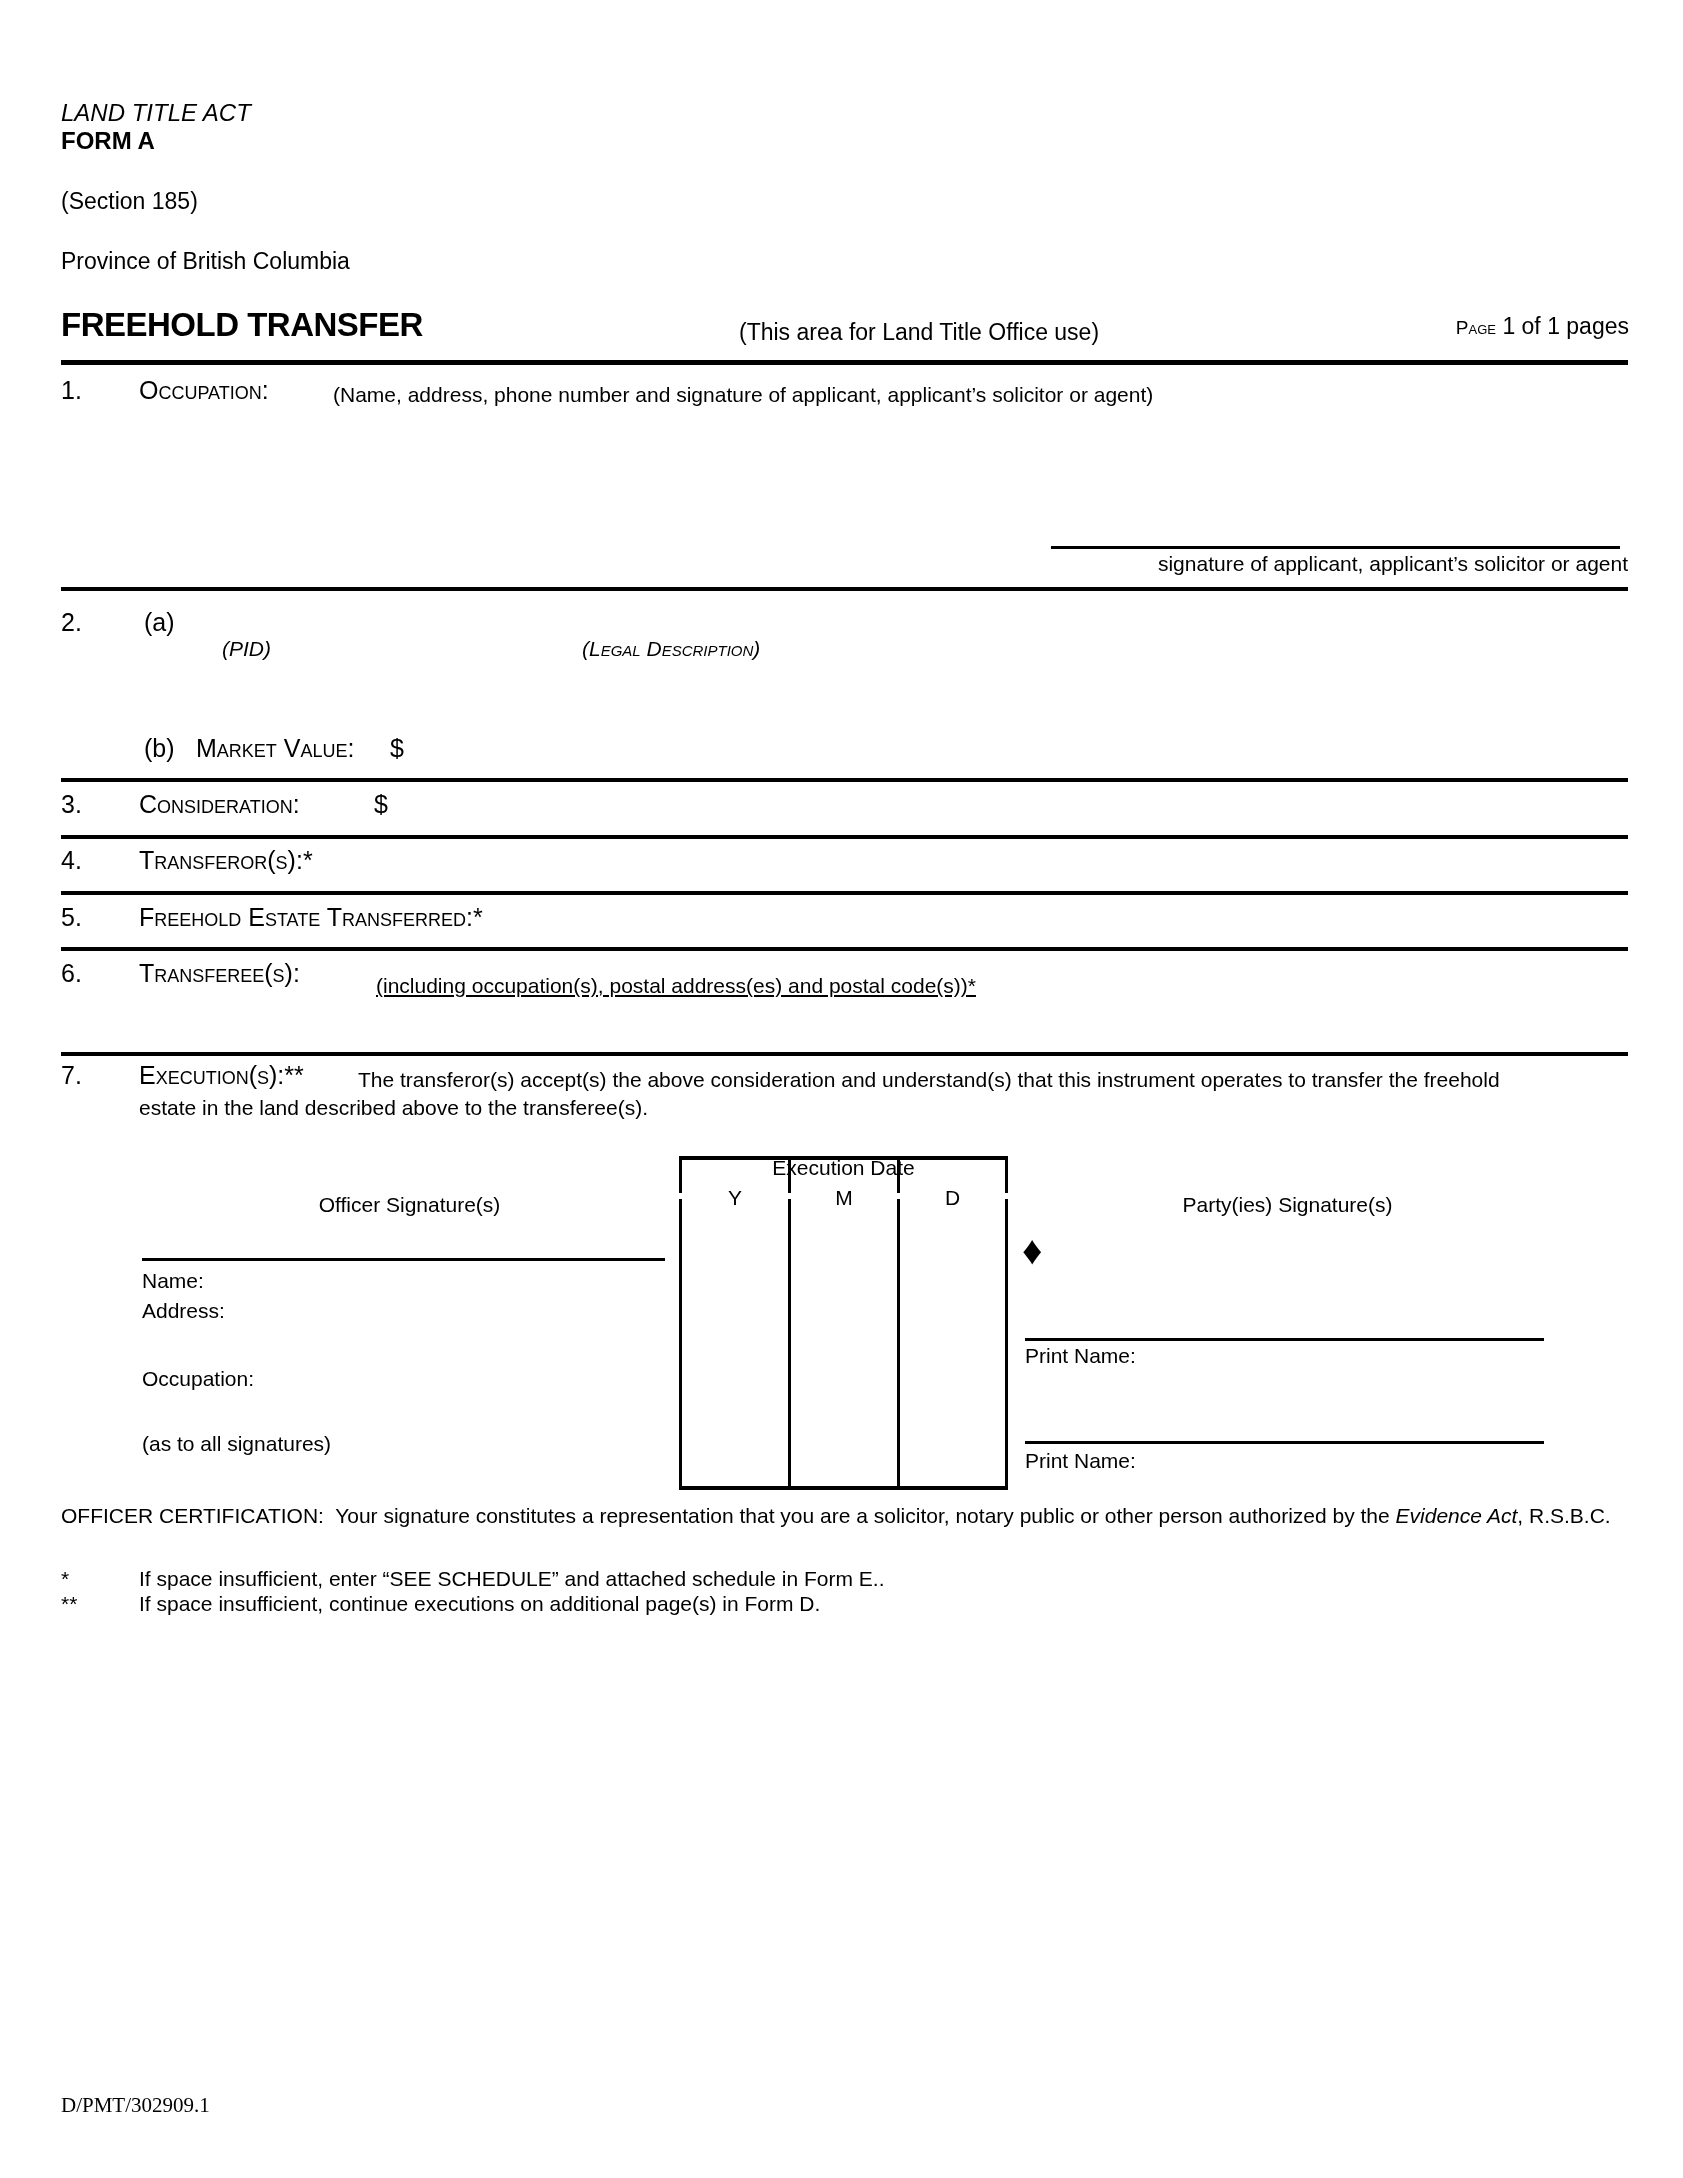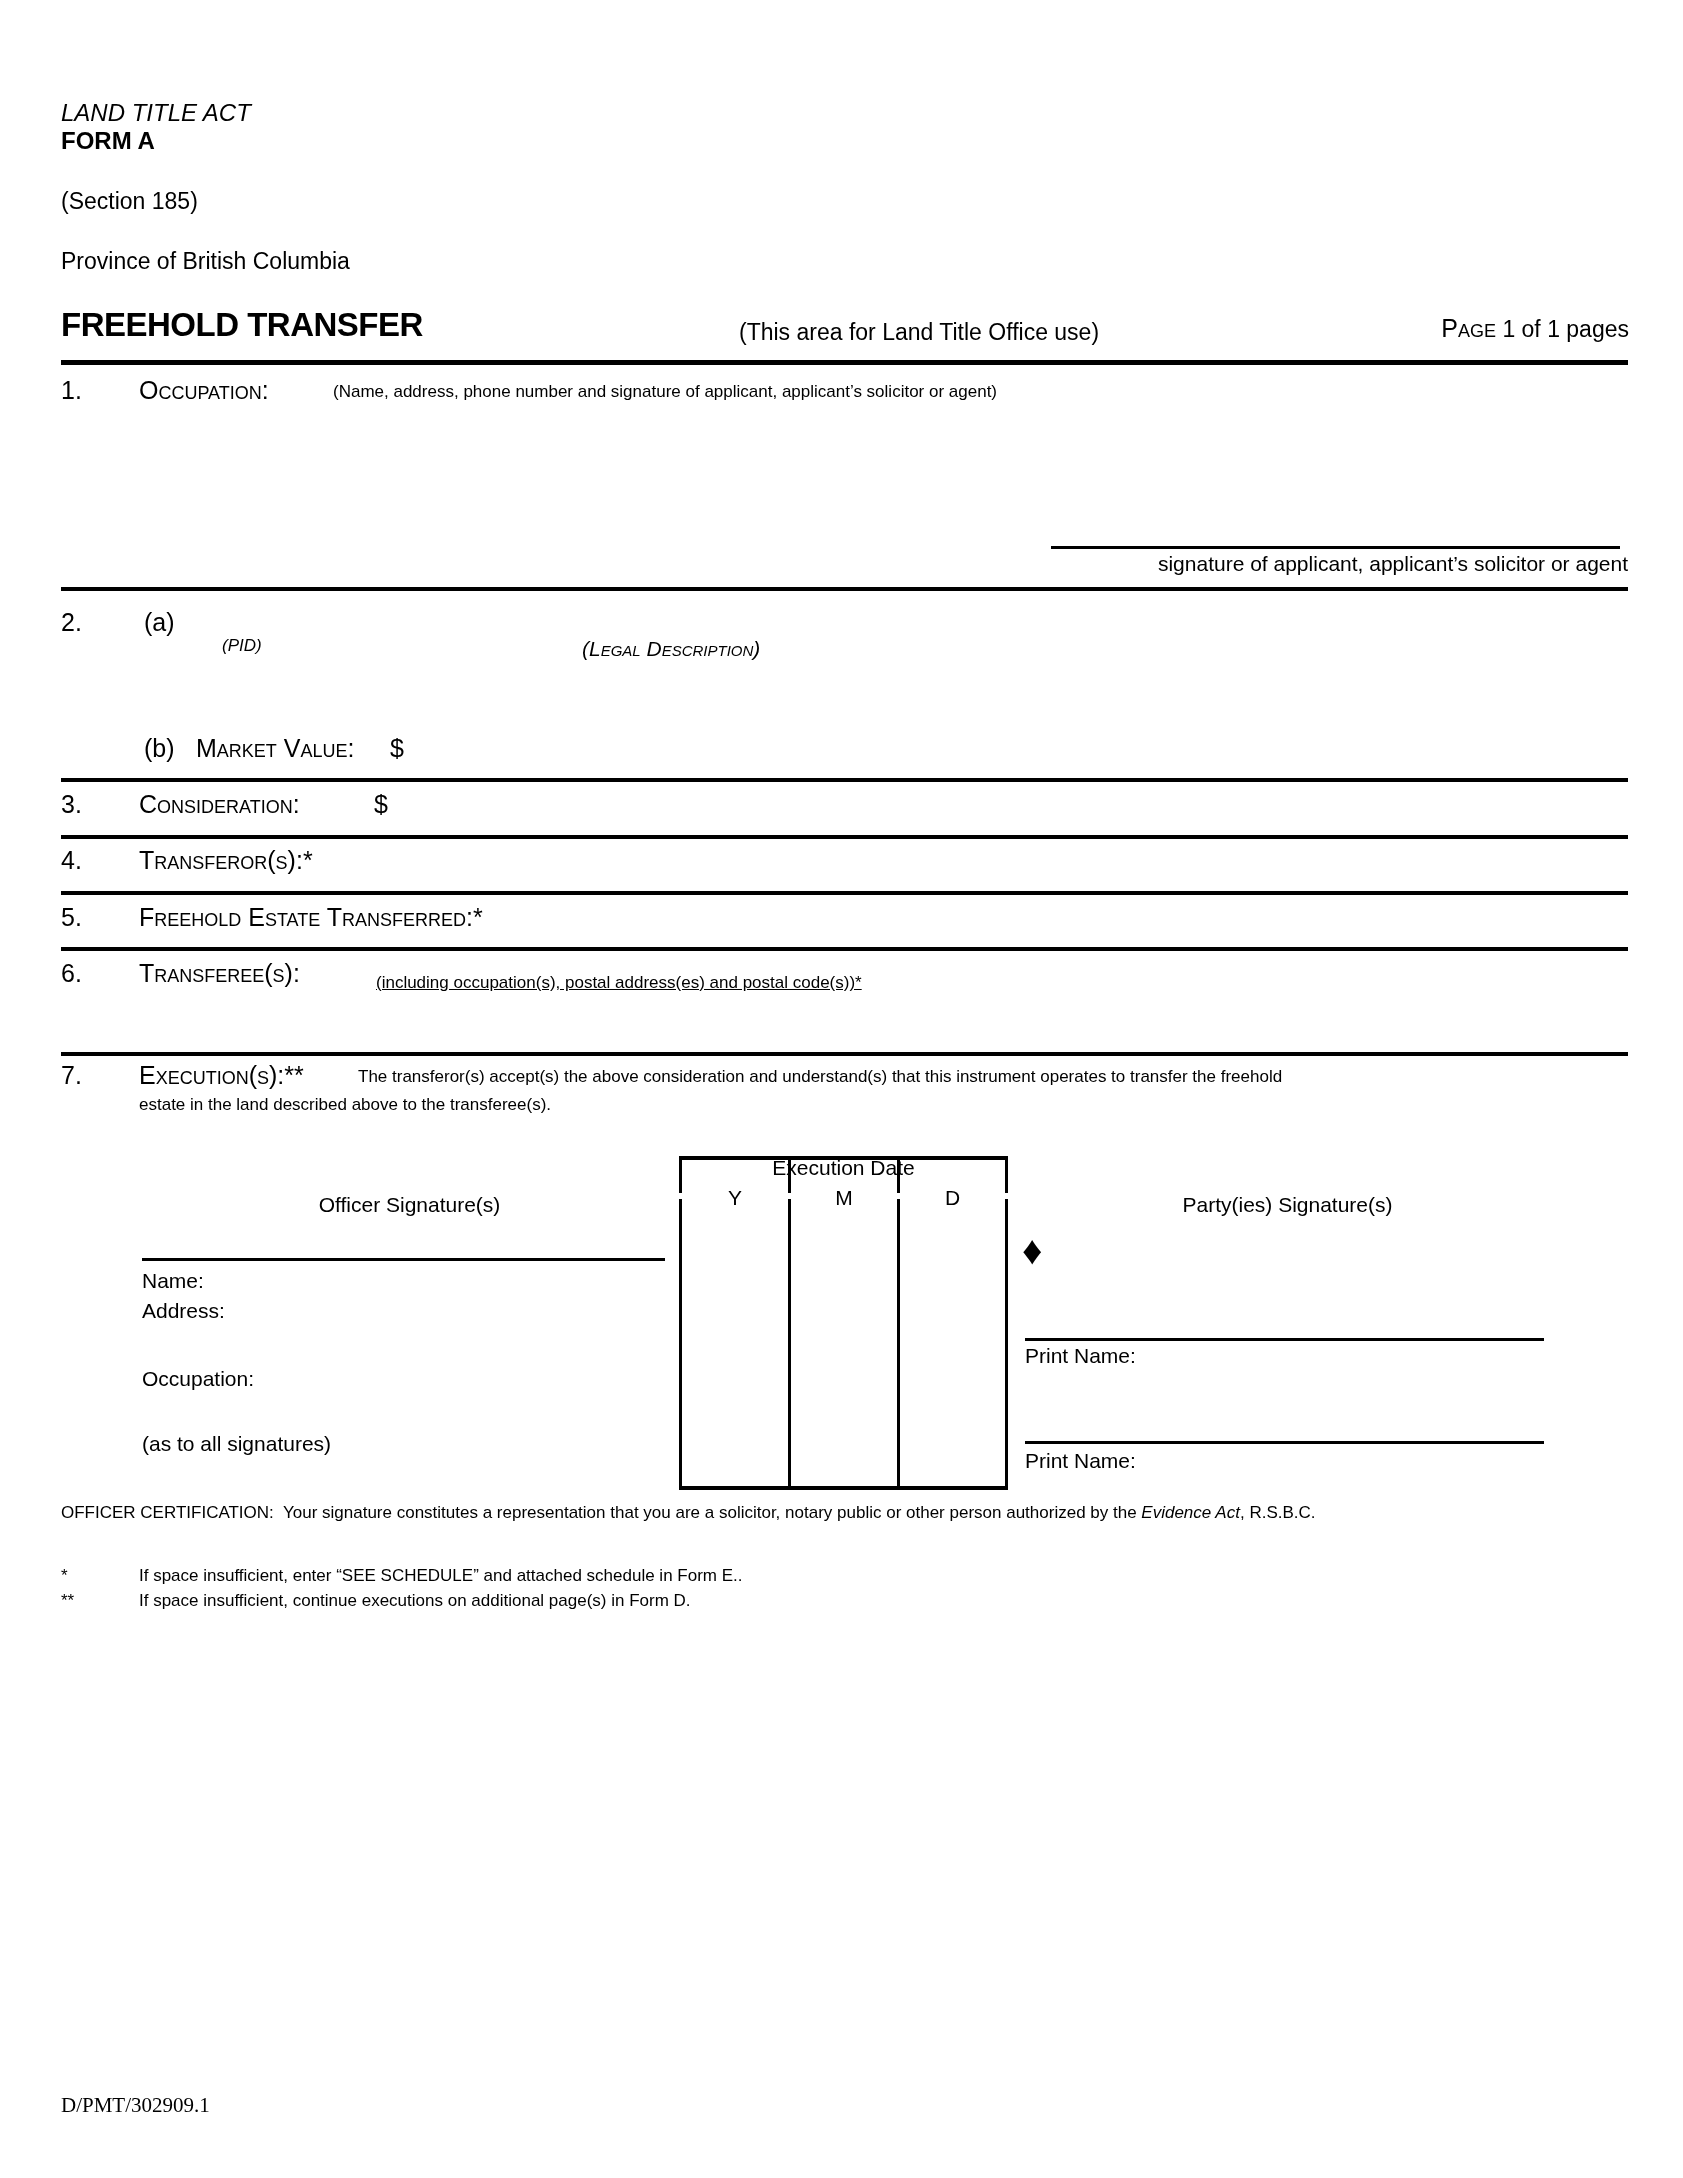--- a/index.html
+++ b/index.html
@@ -10,21 +10,21 @@
     font-family:"Liberation Sans", sans-serif;
     color:#000;
     line-height:1.2;
     overflow:hidden;
   }
   .abs{position:absolute;white-space:pre;}
   .num{font-size:25px;}
   .sc{font-variant:small-caps;}
   .h{font-size:25px;font-variant:small-caps;}
   .reg{font-size:23px;}
-  .note{font-size:17px;}
+  .note{font-size:21px;}
   .lbl{font-size:21px;}
   .it{font-style:italic;}
   .b{font-weight:bold;}
   .title{font-size:33px;font-weight:bold;letter-spacing:-0.5px;}
   .hline{position:absolute;background:#000;}
   .vline{position:absolute;background:#000;width:3px;}
   .fill{position:absolute;background:transparent;}
   .ctr{text-align:center;margin-top:24px;}
   .serif{font-family:"Liberation Serif", serif;}
 </style>
@@ -33,21 +33,21 @@
 
 <div class="page">
 
   <div class="abs reg it" style="left:61px;top:99px;font-size:24px;">LAND TITLE ACT</div>
   <div class="abs reg b" style="left:61px;top:127px;font-size:24px;">FORM A</div>
   <div class="abs reg" style="left:61px;top:188px;">(Section 185)</div>
   <div class="abs reg" style="left:61px;top:248px;">Province of British Columbia</div>
 
   <div class="abs title" style="left:61px;top:305px;">FREEHOLD TRANSFER</div>
   <div class="abs reg" style="left:739px;top:319px;">(This area for Land Title Office use)</div>
-  <div class="abs" style="left:1233px;top:313px;width:396px;text-align:right;"><span class="sc" style="font-size:25px;">Page</span><span class="reg"> 1 of 1 pages</span></div>
+  <div class="abs" style="left:1233px;top:313px;width:396px;text-align:right;"><span class="sc" style="font-size:19px;">Page</span><span class="reg"> 1 of 1 pages</span></div>
 
   <div class="hline" style="left:61px;top:360px;width:1567px;height:5px;"></div>
 
   <div class="abs num" style="left:61px;top:375px;">1.</div>
   <div class="abs h" style="left:139px;top:375px;">Occupation:</div>
   <div class="abs note" style="left:333px;top:382px;">(Name, address, phone number and signature of applicant, applicant’s solicitor or agent)</div>
   <div class="fill" style="left:139px;top:411px;width:1485px;height:119px;"></div>
   <div class="fill" style="left:1051px;top:495px;width:569px;height:50px;"></div>
   <div class="hline" style="left:1051px;top:546px;width:569px;height:3px;"></div>
   <div class="abs lbl" style="left:1051px;top:551px;width:577px;text-align:right;">signature of applicant, applicant’s solicitor or agent</div>

